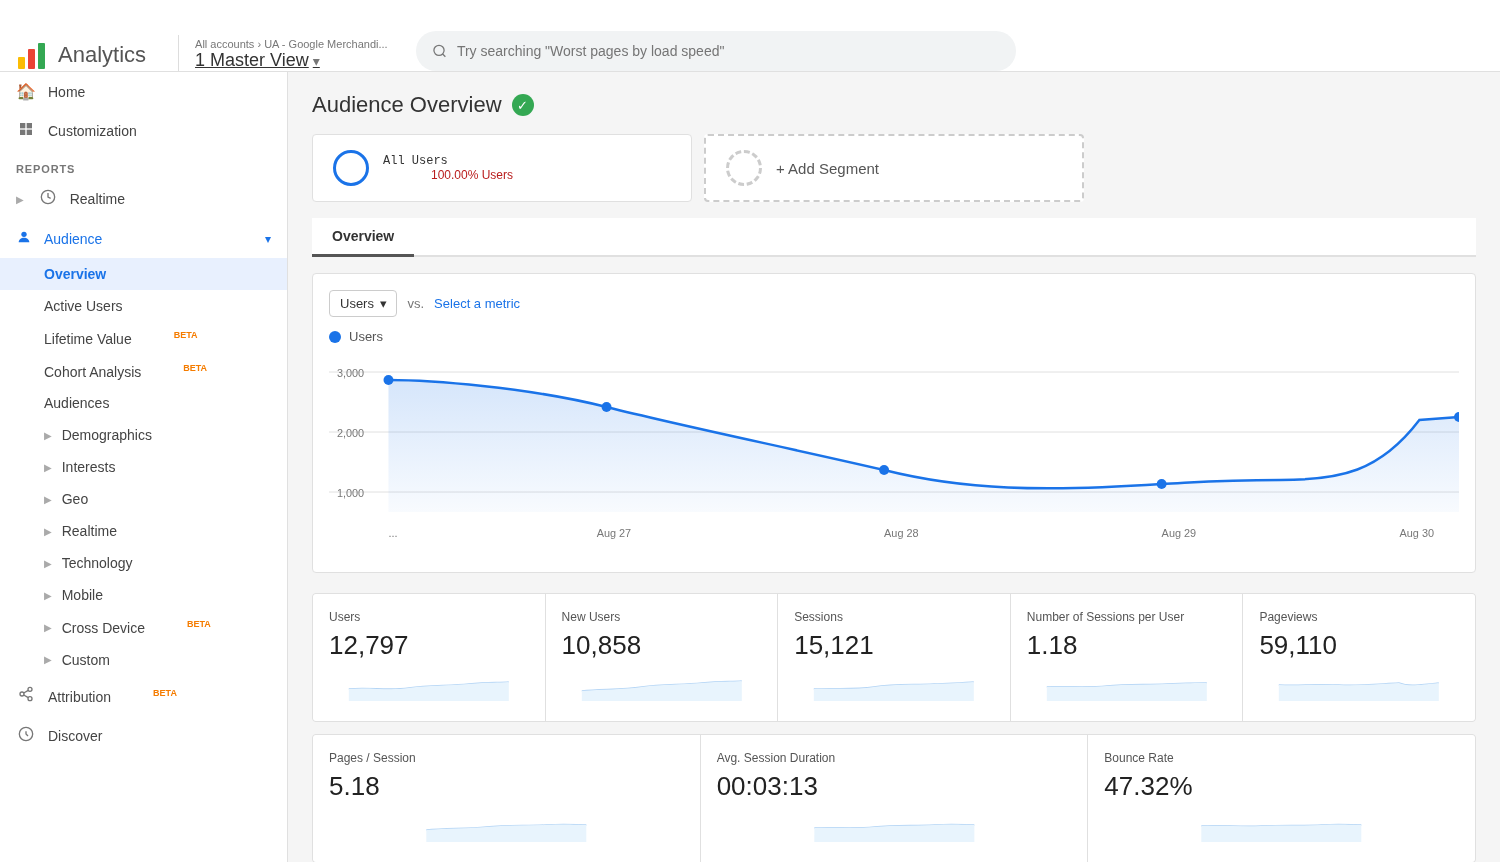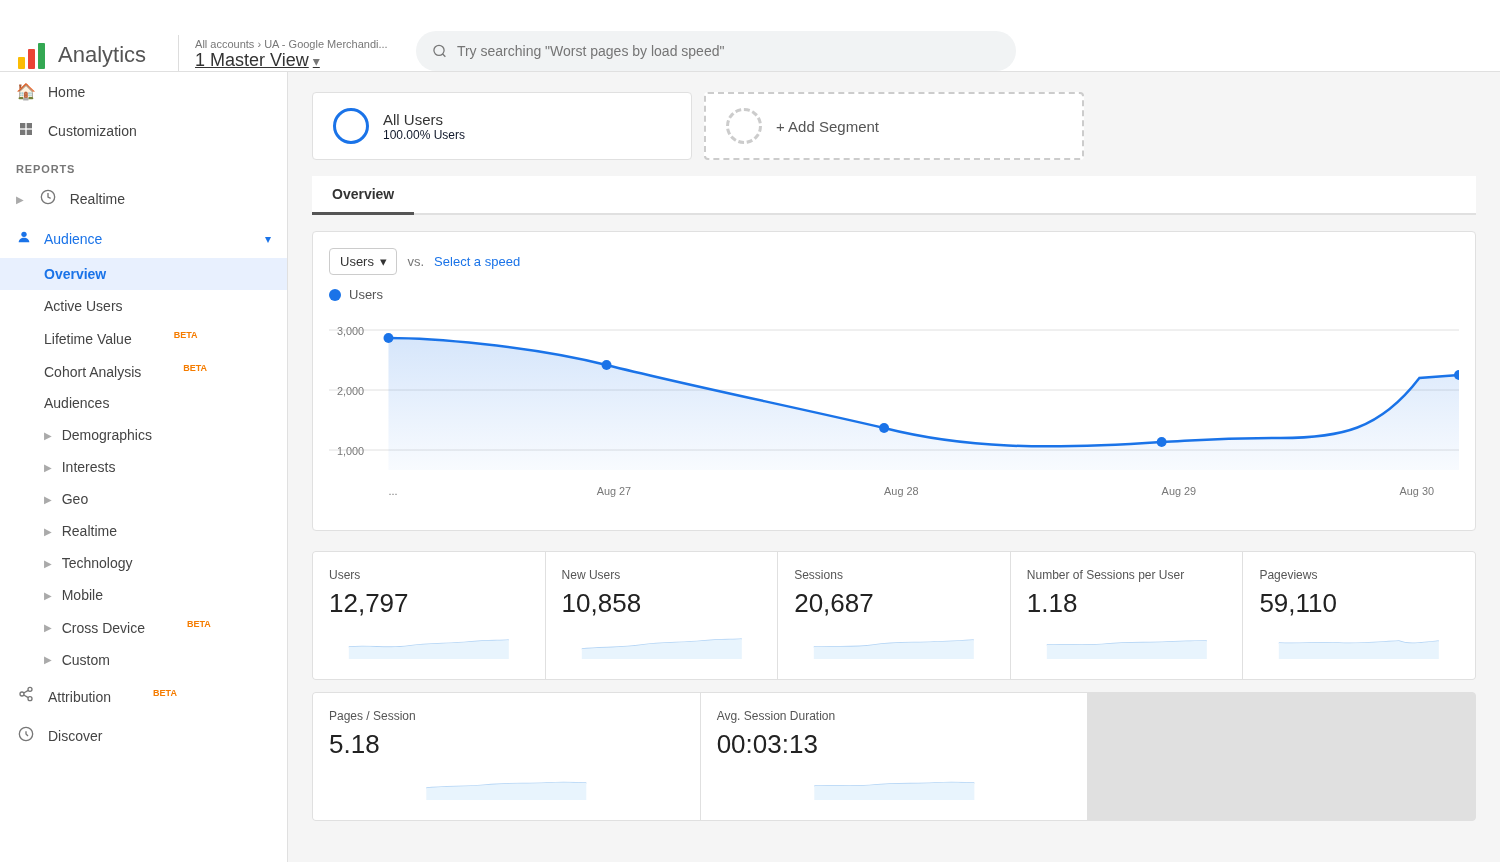--- a/index.html
+++ b/index.html
@@ -189,22 +189,22 @@
       width: 36px;
       height: 36px;
       border-radius: 50%;
       border: 3px solid #1a73e8;
       flex-shrink: 0;
     }
     .segment-circle.empty {
       border-color: #ccc;
       border-style: dashed;
     }
-    .segment-info .segment-name { font-size: 15px; color: #333; font-weight: 500; }
-    .segment-info .segment-sub { font-size: 12px; color: #0f172a; }
+    .segment-info .segment-name { font-size: 12px; color: #333; font-weight: 500; font-family: Liberation Mono, monospace; }
+    .segment-info .segment-sub { font-size: 12px; color: #b91c1c; margin-left: 48px; }
     .add-segment-btn {
       background: #fff;
       border: 2px dashed #ccc;
       border-radius: 4px;
       padding: 14px 20px;
       display: flex;
       align-items: center;
       gap: 14px;
       flex: 1;
       max-width: 380px;
@@ -441,20 +441,24 @@
         <svg width="16" height="16" viewBox="0 0 24 24" fill="none" stroke="#777" stroke-width="2">
             <circle cx="12" cy="12" r="10"></circle>
             <path d="M12 8v4l3 3"></path>
           </svg>
       </span>
       <span>Discover</span>
     </div>
   </div>
 
   <div class="content-area">
+    <div class="page-title-row">
+      <span class="page-title">Audience Overview</span>
+      <div class="green-check">✓</div>
+    </div>
 
     <div class="segment-row">
       <div class="segment-card">
         <div class="segment-circle"></div>
         <div class="segment-info">
           <div class="segment-name">All Users</div>
           <div class="segment-sub">100.00% Users</div>
         </div>
       </div>
       <div class="add-segment-btn">
@@ -467,21 +471,21 @@
       <div class="tab active">Overview</div>
     </div>
 
     <div class="chart-container">
       <div class="chart-controls">
         <div class="metric-selector">
           <span>Users</span>
           <span>▾</span>
         </div>
         <span class="vs-text">vs.</span>
-        <span class="select-metric-link">Select a speed</span>
+        <span class="select-metric-link">Select a metric</span>
       </div>
       <div class="chart-legend">
         <div class="legend-dot"></div>
         <span class="legend-label">Users</span>
       </div>
 
       <div class="chart-svg-wrapper">
         <svg viewBox="0 0 1140 200" width="100%" height="200" preserveAspectRatio="none">
 
           <line x1="0" y1="20" x2="1140" y2="20" stroke="#e0e0e0" stroke-width="1"></line>
@@ -529,21 +533,21 @@
       <div class="metric-card">
         <div class="metric-label">New Users</div>
         <div class="metric-value">10,858</div>
         <svg class="mini-chart-line" viewBox="0 0 160 32">
             <path d="M0,22 C20,20 40,21 60,18 C80,15 100,16 120,14 C140,12 150,13 160,12" fill="none" stroke="#b3d4f5" stroke-width="1.5"></path>
             <path d="M0,22 C20,20 40,21 60,18 C80,15 100,16 120,14 C140,12 150,13 160,12 L160,32 L0,32 Z" fill="#e8f4fd"></path>
           </svg>
       </div>
       <div class="metric-card">
         <div class="metric-label">Sessions</div>
-        <div class="metric-value">20,687</div>
+        <div class="metric-value">15,121</div>
         <svg class="mini-chart-line" viewBox="0 0 160 32">
             <path d="M0,20 C20,19 40,21 60,18 C80,15 100,16 120,15 C140,14 150,14 160,13" fill="none" stroke="#b3d4f5" stroke-width="1.5"></path>
             <path d="M0,20 C20,19 40,21 60,18 C80,15 100,16 120,15 C140,14 150,14 160,13 L160,32 L0,32 Z" fill="#e8f4fd"></path>
           </svg>
       </div>
       <div class="metric-card">
         <div class="metric-label">Number of Sessions per User</div>
         <div class="metric-value">1.18</div>
         <svg class="mini-chart-line" viewBox="0 0 160 32">
             <path d="M0,18 C20,17 40,19 60,17 C80,15 100,16 120,15 C140,14 150,14 160,14" fill="none" stroke="#b3d4f5" stroke-width="1.5"></path>
@@ -570,15 +574,23 @@
           </svg>
       </div>
       <div class="metric-card">
         <div class="metric-label">Avg. Session Duration</div>
         <div class="metric-value">00:03:13</div>
         <svg class="mini-chart-line" viewBox="0 0 160 32">
             <path d="M0,18 C20,17 40,19 60,17 C80,15 100,16 120,15 C140,14 150,15 160,15" fill="none" stroke="#b3d4f5" stroke-width="1.5"></path>
             <path d="M0,18 C20,17 40,19 60,17 C80,15 100,16 120,15 C140,14 150,15 160,15 L160,32 L0,32 Z" fill="#e8f4fd"></path>
           </svg>
       </div>
+      <div class="metric-card">
+        <div class="metric-label">Bounce Rate</div>
+        <div class="metric-value">47.32%</div>
+        <svg class="mini-chart-line" viewBox="0 0 160 32">
+            <path d="M0,16 C20,15 40,17 60,16 C80,15 100,16 120,15 C140,14 150,15 160,15" fill="none" stroke="#b3d4f5" stroke-width="1.5"></path>
+            <path d="M0,16 C20,15 40,17 60,16 C80,15 100,16 120,15 C140,14 150,15 160,15 L160,32 L0,32 Z" fill="#e8f4fd"></path>
+          </svg>
+      </div>
     </div>
   </div>
 </div>
 
 </body></html>

